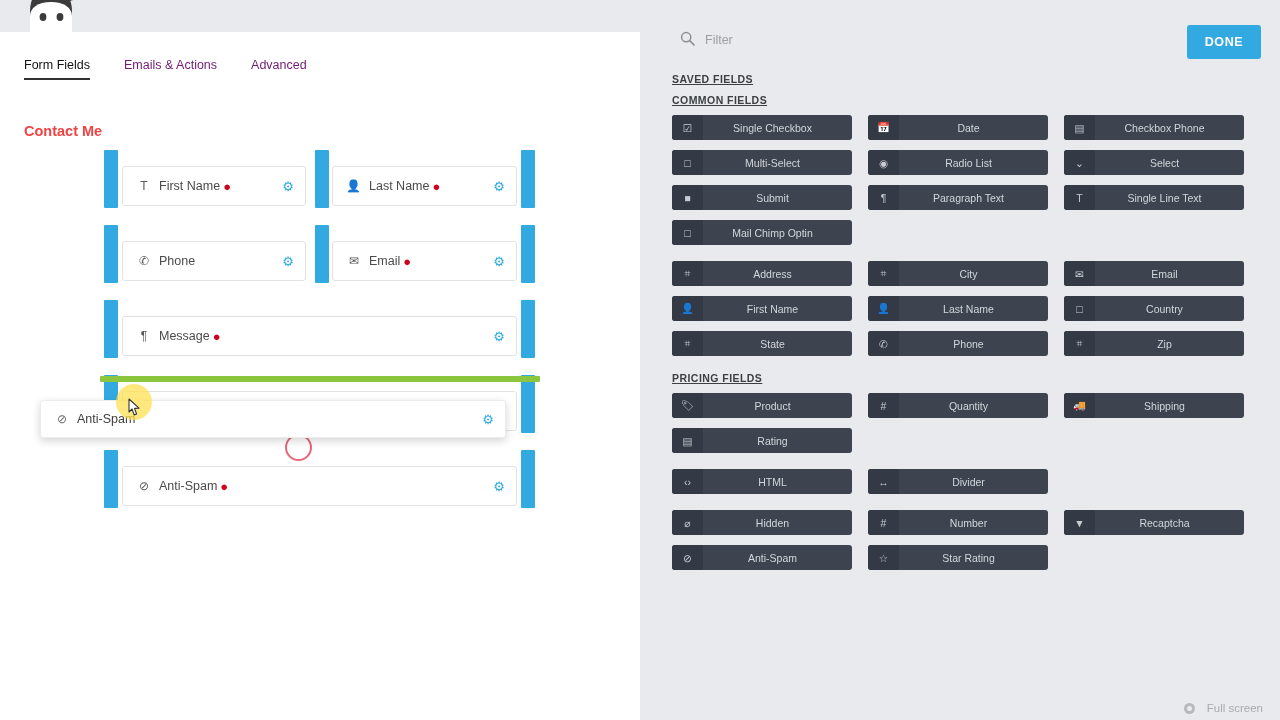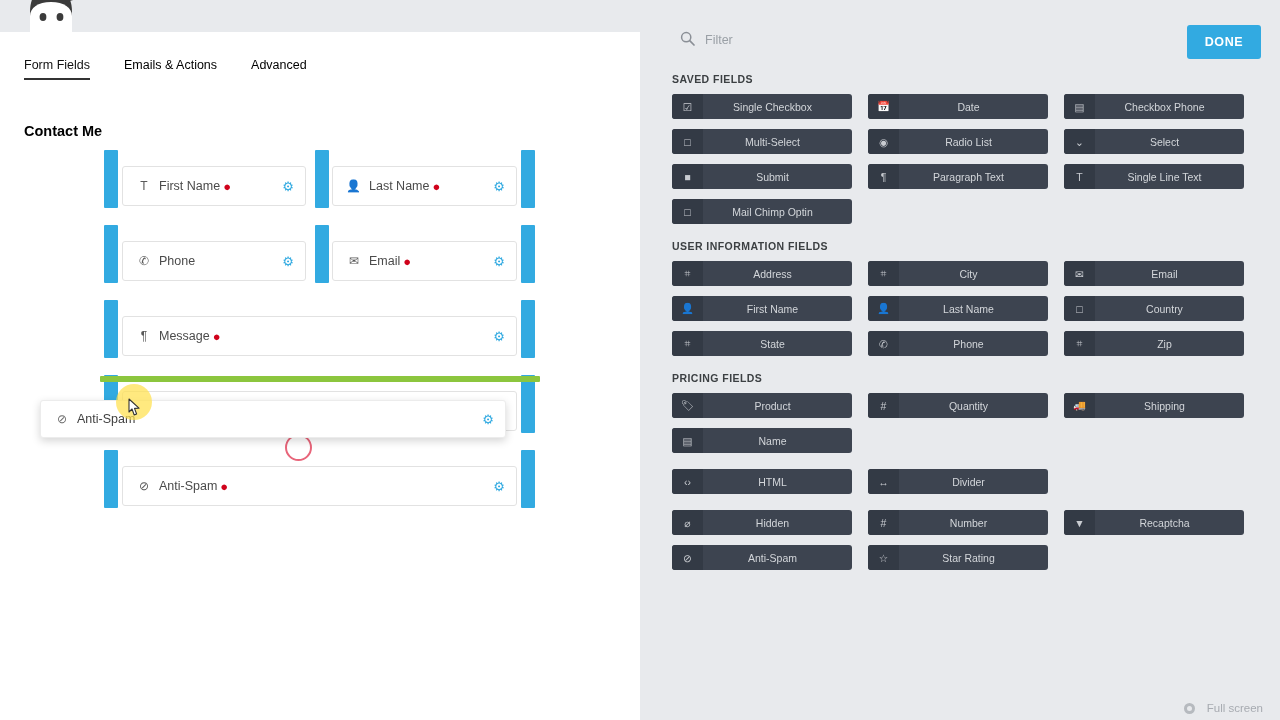--- a/index.html
+++ b/index.html
@@ -25,27 +25,27 @@
   }
   .form-card {
     position: absolute; left: 0; top: 32px; width: 640px; height: 688px;
     background: #ffffff;
   }
   .tabs {
     position: absolute; left: 24px; top: 26px; display: flex; gap: 34px;
     align-items: flex-end;
   }
   .tab {
-    font-size: 12.5px; color: #000000; padding-bottom: 6px;
+    font-size: 12.5px; color: #701a75; padding-bottom: 6px;
     border-bottom: 2px solid transparent; cursor: pointer; white-space: nowrap;
   }
   .tab.active { border-bottom-color: #333; color: #111; }
   .form-title {
     position: absolute; left: 24px; top: 91px;
-    font-size: 14.5px; font-weight: bold; color: #000000;
+    font-size: 14.5px; font-weight: bold; color: #ef4444;
   }
 
   .fields-area { position: absolute; left: 0; top: 118px; width: 640px; }
 
   .field-row {
     position: relative; height: 58px; margin-bottom: 17px;
   }
   .handle {
     position: absolute; top: 0; width: 14px; height: 58px;
     background: #32aae1; border-radius: 1px;
@@ -125,21 +125,21 @@
     position: absolute; right: 35px; top: 22px; width: 74px; height: 34px;
     background: #32aae1; color: #fff; border: none; border-radius: 3px;
     font-family: "Liberation Sans", sans-serif;
     font-size: 12.5px; font-weight: bold; letter-spacing: .6px;
     cursor: pointer;
   }
 
   .palette { position: absolute; left: 0; top: 70px; width: 640px; }
   .sec-title {
     font-size: 10.5px; font-weight: bold; color: #3c4043;
-    letter-spacing: .45px; margin: 0 0 9px 32px;
+    letter-spacing: .45px; margin: 0 0 9px 32px; text-decoration: underline;
   }
   .sec { margin-bottom: 16px; }
   .grid {
     display: grid; grid-template-columns: repeat(3, 180px);
     gap: 10px 16px; margin-left: 32px;
   }
   .pal-btn {
     height: 25px; background: #3d4450; border-radius: 3px;
     display: flex; align-items: center; cursor: pointer;
     overflow: hidden;
@@ -311,20 +311,21 @@
 
     <button class="done-btn">DONE</button>
 
     <div class="palette">
 
       <div class="sec" style="margin-bottom:6px;">
         <div class="sec-title">SAVED FIELDS</div>
       </div>
 
       <div class="sec">
+        <div class="sec-title">COMMON FIELDS</div>
         <div class="grid">
           <div class="pal-btn">
             <span class="pal-ico">☑</span>
             <span class="pal-txt">Single Checkbox</span>
           </div>
           <div class="pal-btn">
             <span class="pal-ico">📅</span>
             <span class="pal-txt">Date</span>
           </div>
           <div class="pal-btn">
@@ -356,21 +357,20 @@
             <span class="pal-txt">Single Line Text</span>
           </div>
           <div class="pal-btn">
             <span class="pal-ico">□</span>
             <span class="pal-txt">Mail Chimp Optin</span>
           </div>
         </div>
       </div>
 
       <div class="sec">
-        <div class="sec-title">USER INFORMATION FIELDS</div>
         <div class="grid">
           <div class="pal-btn">
             <span class="pal-ico">⌗</span>
             <span class="pal-txt">Address</span>
           </div>
           <div class="pal-btn">
             <span class="pal-ico">⌗</span>
             <span class="pal-txt">City</span>
           </div>
           <div class="pal-btn">
@@ -414,21 +414,21 @@
           <div class="pal-btn">
             <span class="pal-ico">#</span>
             <span class="pal-txt">Quantity</span>
           </div>
           <div class="pal-btn">
             <span class="pal-ico">🚚</span>
             <span class="pal-txt">Shipping</span>
           </div>
           <div class="pal-btn">
             <span class="pal-ico">▤</span>
-            <span class="pal-txt">Name</span>
+            <span class="pal-txt">Rating</span>
           </div>
           <div class="pal-btn spacer"></div>
           <div class="pal-btn spacer"></div>
         </div>
       </div>
 
       <div class="sec">
         <div class="grid">
           <div class="pal-btn">
             <span class="pal-ico">‹›</span>

